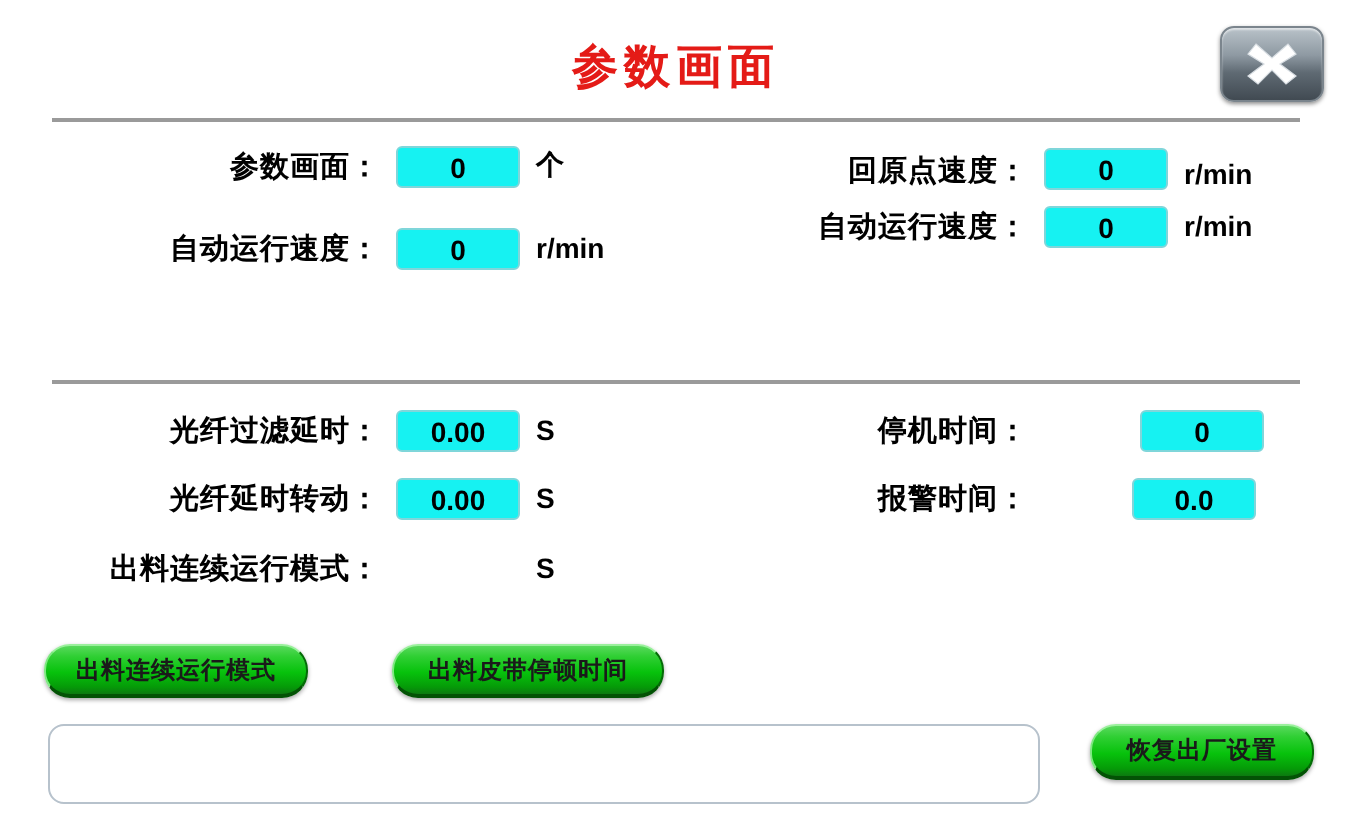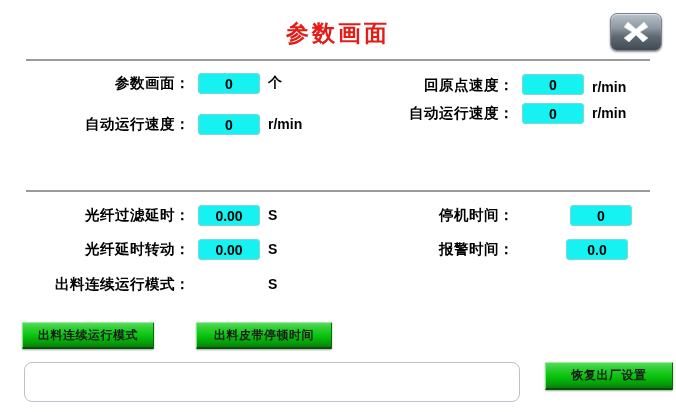--- a/index.html
+++ b/index.html
@@ -148,21 +148,21 @@
   
   #row-home-speed   { left: 380px; top: 71px; align-items: flex-end;  }
   #row-creep-speed  { left: 380px; top: 101px; }
   #row-stop-time    { left: 380px; top: 203px; gap: 48px; }
   #row-alarm-time   { left: 380px; top: 237px; gap: 44px; }
   .right-label { width: 134px; }
 
   
   .green-button {
     position: absolute;
-    border-radius: 1px;
+    border-radius: 13px;
     background: linear-gradient(180deg, #58d95c 0%, #2fcf33 22%, #07c20c 55%, #059b08 85%, #0c7a10 100%);
     border-top: 1px solid #9af09c;
     border-left: 1px solid #7fe882;
     border-right: 1px solid #046b07;
     border-bottom: 2px solid #035205;
     box-shadow: 0 1px 2px rgba(0,0,0,.35);
     display: flex;
     align-items: center;
     justify-content: center;
     cursor: pointer;
@@ -170,21 +170,21 @@
   }
   .green-button span {
     font-family: "DejaVu Sans", sans-serif;
     font-size: 12px;
     font-weight: bold;
     color: #1a1a1a;
     letter-spacing: 0.5px;
   }
   #btn-continuous-mode { left: 22px;  top: 322px; width: 132px; height: 27px; }
   #btn-remaining-time  { left: 196px; top: 322px; width: 136px; height: 27px; }
-  #btn-factory-reset   { left: 545px; top: 362px; width: 128px; height: 28px; }
+  #btn-factory-reset   { left: 545px; top: 362px; width: 112px; height: 28px; }
 
   
   #message-box {
     position: absolute;
     left: 24px; top: 362px;
     width: 496px; height: 40px;
     background: #ffffff;
     border: 1px solid #b7c2cc;
     border-radius: 8px;
     box-sizing: border-box;

